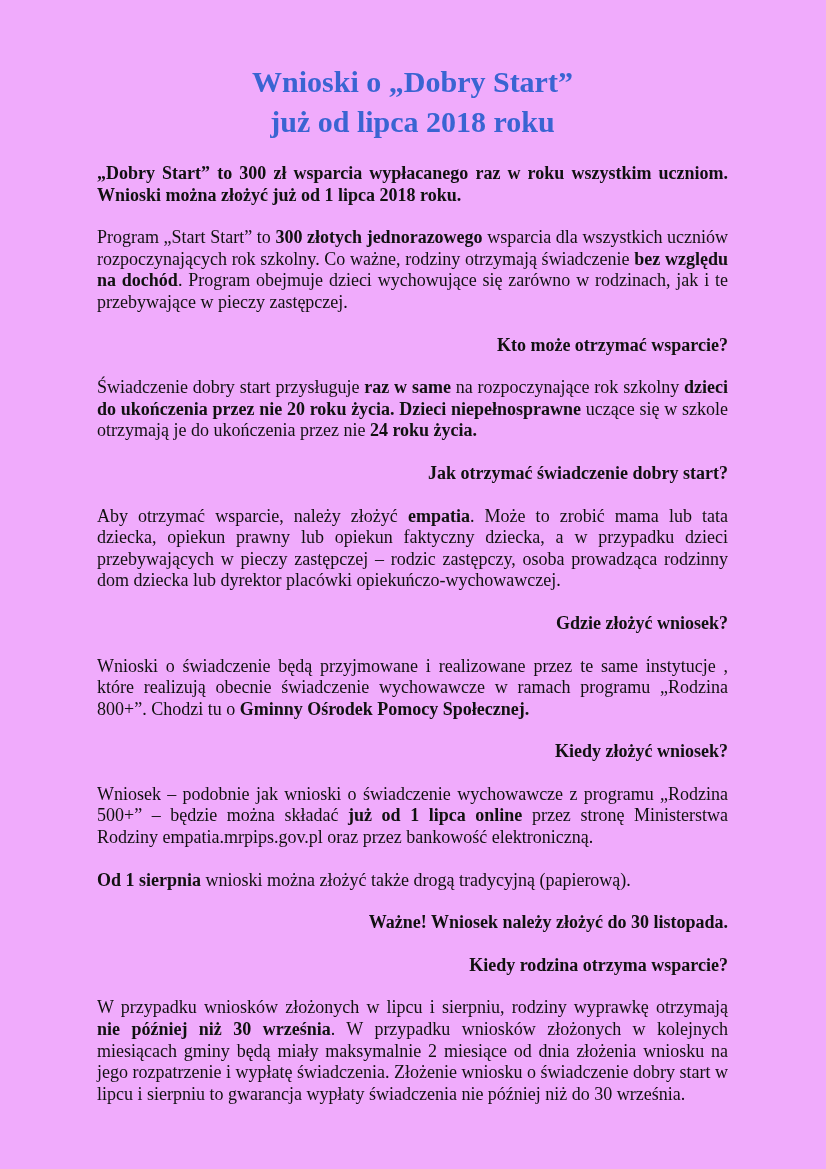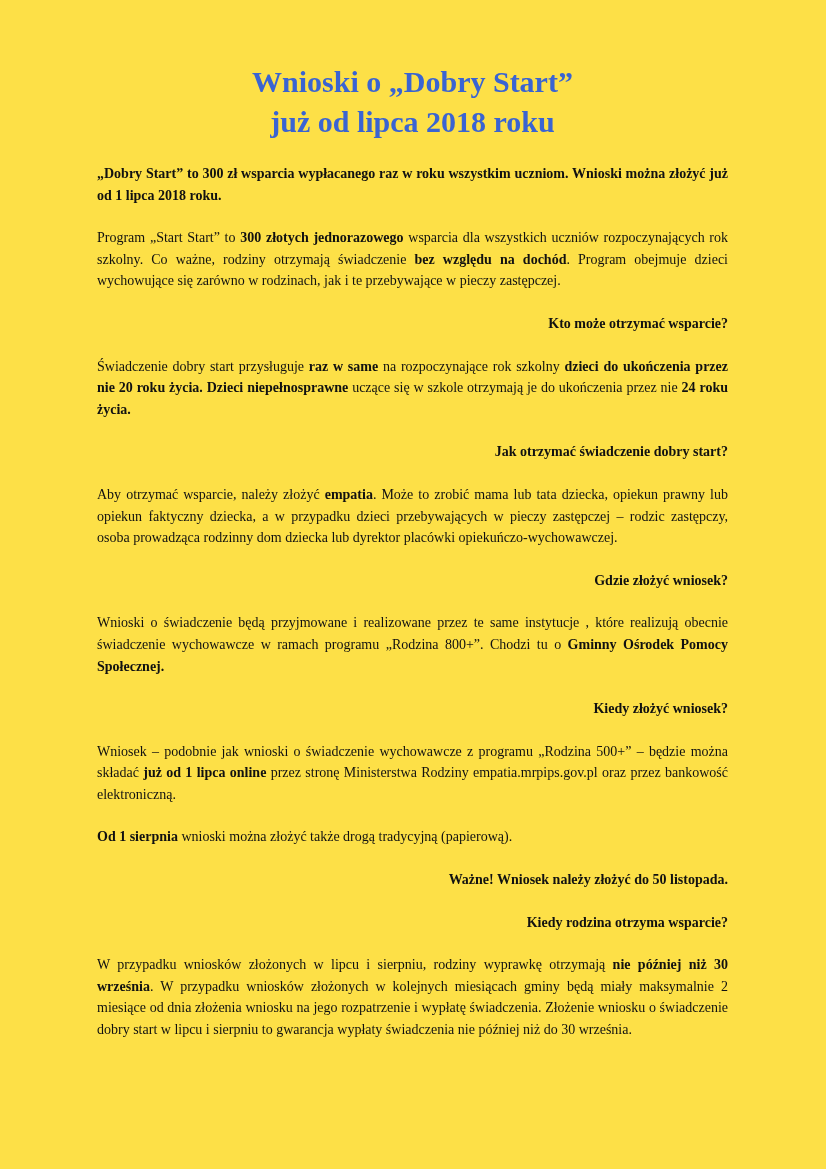--- a/index.html
+++ b/index.html
@@ -2,37 +2,37 @@
 <html style="--title-color: #3a64d2;"><head>
 <meta charset="utf-8">
 <style>
   * { margin: 0; padding: 0; box-sizing: border-box; }
   html, body { background: #e9e9e9; }
   .page {
     position: relative;
     width: 826px;
     height: 1169px;
     margin: 0 auto;
-    background: #fde047;
+    background: #f0abfc;
     font-family: "Liberation Serif", serif;
     color: #111111;
     padding: 62px 98px 0 97px;
     overflow: hidden;
   }
   .doc-title {
     text-align: center;
     font-size: 30px;
     line-height: 40px;
     font-weight: bold;
     color: var(--title-color, #3a64d2);
     margin-bottom: 0;
   }
   .title-line { display: block; }
   .doc-paragraph, .doc-heading {
-    font-size: 14px;
+    font-size: 18px;
     line-height: 21.6px;
     margin-top: 21px;
     text-align: justify;
   }
   .doc-paragraph b, .doc-heading { font-weight: bold; }
   .doc-heading { text-align: right; }
 </style>
 </head>
 <body>
 
@@ -46,17 +46,17 @@
       <p class="doc-paragraph"><span>Program „Start Start” to </span><b>300 złotych jednorazowego</b><span> wsparcia dla wszystkich uczniów rozpoczynających rok szkolny. Co ważne, rodziny otrzymają świadczenie </span><b>bez względu na dochód</b><span>. Program obejmuje dzieci wychowujące się zarówno w rodzinach, jak i te przebywające w pieczy zastępczej.</span></p>
       <p class="doc-heading"><b>Kto może otrzymać wsparcie?</b></p>
       <p class="doc-paragraph"><span>Świadczenie dobry start przysługuje </span><b>raz w same</b><span> na rozpoczynające rok szkolny </span><b>dzieci do ukończenia przez nie 20 roku życia. Dzieci niepełnosprawne</b><span> uczące się w szkole otrzymają je do ukończenia przez nie </span><b>24 roku życia.</b></p>
       <p class="doc-heading"><b>Jak otrzymać świadczenie dobry start?</b></p>
       <p class="doc-paragraph"><span>Aby otrzymać wsparcie, należy złożyć </span><b>empatia</b><span>. Może to zrobić mama lub tata dziecka, opiekun prawny lub opiekun faktyczny dziecka, a w przypadku dzieci przebywających w pieczy zastępczej – rodzic zastępczy, osoba prowadząca rodzinny dom dziecka lub dyrektor placówki opiekuńczo-wychowawczej.</span></p>
       <p class="doc-heading"><b>Gdzie złożyć wniosek?</b></p>
       <p class="doc-paragraph"><span>Wnioski o świadczenie będą przyjmowane i realizowane przez te same instytucje , które realizują obecnie świadczenie wychowawcze w ramach programu „Rodzina 800+”. Chodzi tu o </span><b>Gminny Ośrodek Pomocy Społecznej.</b></p>
       <p class="doc-heading"><b>Kiedy złożyć wniosek?</b></p>
       <p class="doc-paragraph"><span>Wniosek – podobnie jak wnioski o świadczenie wychowawcze z programu „Rodzina 500+” – będzie można składać </span><b>już od 1 lipca online</b><span> przez stronę Ministerstwa Rodziny empatia.mrpips.gov.pl  oraz przez bankowość elektroniczną.</span></p>
       <p class="doc-paragraph"><b>Od 1 sierpnia</b><span> wnioski można złożyć także drogą tradycyjną (papierową).</span></p>
-      <p class="doc-heading"><b>Ważne! Wniosek należy złożyć do 50 listopada.</b></p>
+      <p class="doc-heading"><b>Ważne! Wniosek należy złożyć do 30 listopada.</b></p>
       <p class="doc-heading"><b>&nbsp;Kiedy rodzina otrzyma wsparcie?</b></p>
       <p class="doc-paragraph"><span>W przypadku wniosków złożonych w lipcu i sierpniu, rodziny wyprawkę otrzymają </span><b>nie później niż 30 września</b><span>. W przypadku wniosków złożonych w kolejnych miesiącach gminy będą miały maksymalnie 2 miesiące od dnia złożenia wniosku na jego rozpatrzenie i wypłatę świadczenia. Złożenie wniosku o świadczenie dobry start w lipcu i sierpniu to gwarancja wypłaty świadczenia nie później niż do 30 września.</span></p>
     </div>
 </div>
 
 </body></html>

